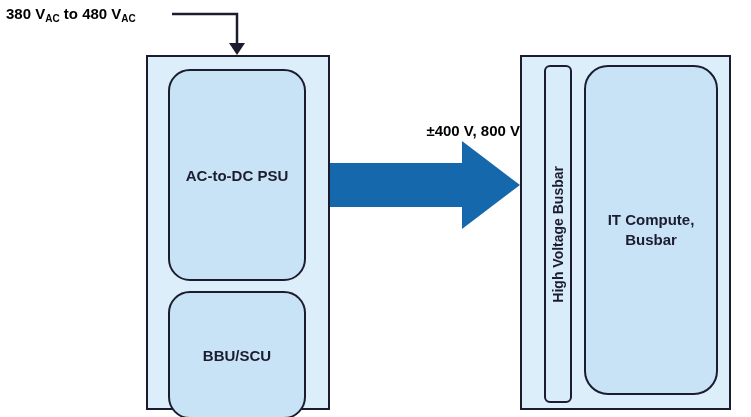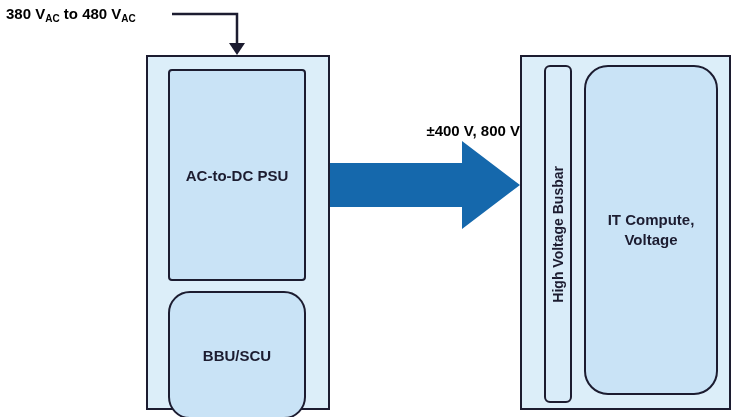--- a/index.html
+++ b/index.html
@@ -53,21 +53,21 @@
     background: #c9e3f6;
     border: 2px solid #1c1c30;
     box-sizing: border-box;
     display: flex;
     align-items: center;
     justify-content: center;
     text-align: center;
     font-weight: bold;
     font-size: 15px;
   }
-  .box.psu { left: 20px; top: 12px;  width: 138px; height: 212px; border-radius: 4px; justify-content: center; }
+  .box.psu { left: 20px; top: 12px;  width: 138px; height: 212px; border-radius: 22px; justify-content: center; }
   .box.bbu { left: 20px; top: 234px; width: 138px; height: 128px; border-radius: 22px; }
   .box.busbar {
     left: 22px; top: 8px; width: 28px; height: 338px;
     border-radius: 6px;
     background: #d9ecf9;
   }
   .busbar-text {
     writing-mode: vertical-rl;
     transform: rotate(180deg);
     font-weight: bold;
@@ -114,17 +114,17 @@
       <span>BBU/SCU</span>
     </div>
   </div>
 
   <div class="container right">
     <div class="box busbar">
       <span class="busbar-text">High Voltage Busbar</span>
     </div>
     <div class="box it">
       <div>IT Compute,</div>
-      <div>Voltage</div>
+      <div>Busbar</div>
     </div>
   </div>
 
 </div>
 
 </body></html>

